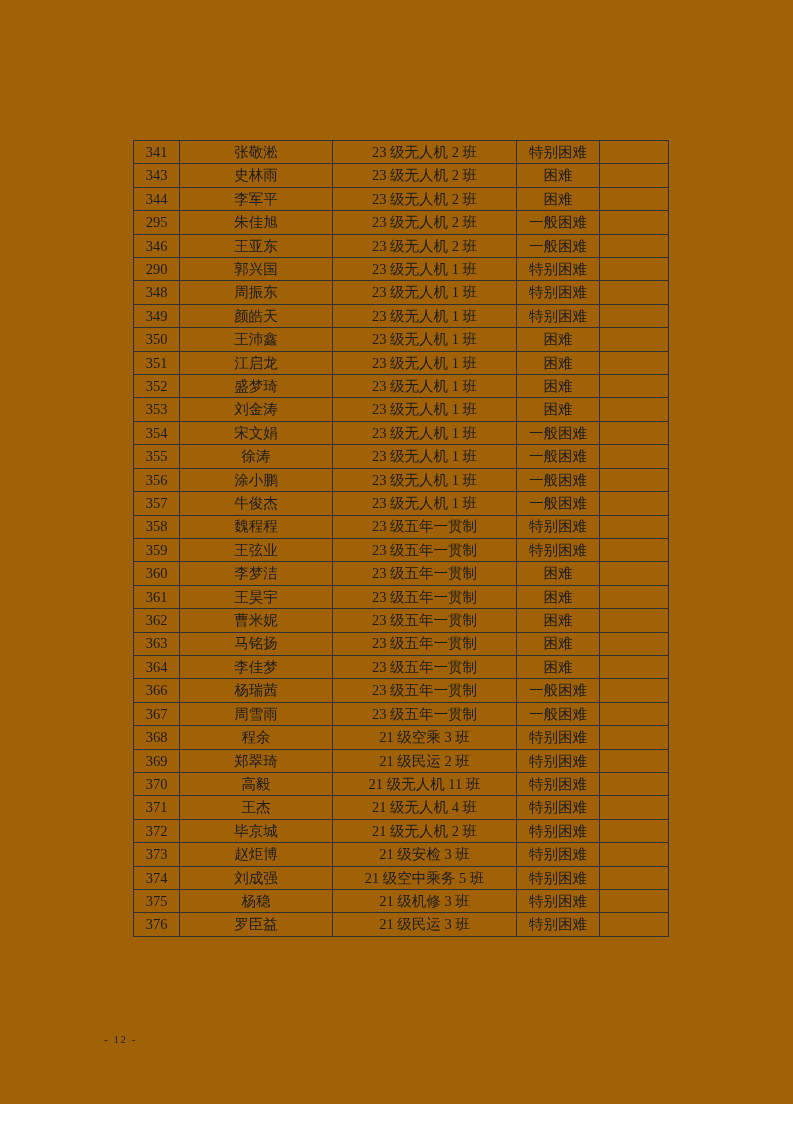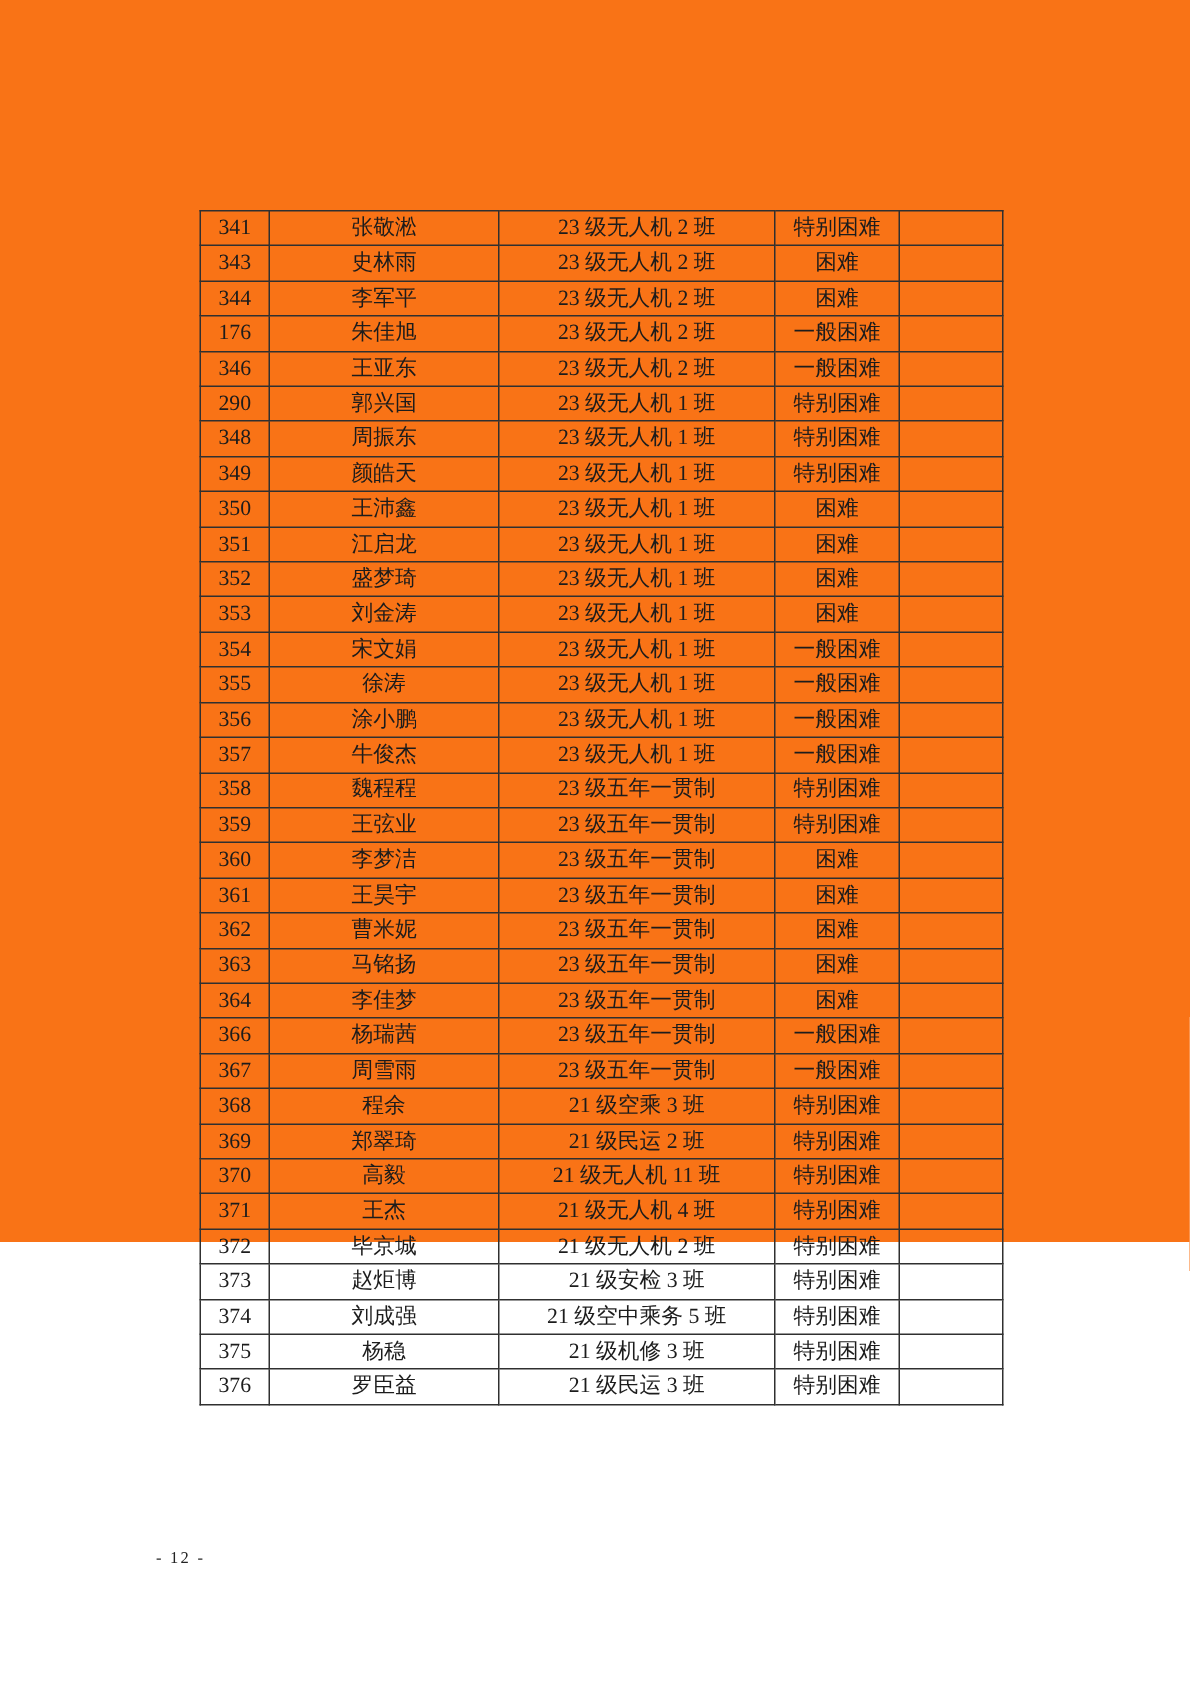--- a/index.html
+++ b/index.html
@@ -13,22 +13,22 @@
     position: relative;
     font-family: "Liberation Serif", "DejaVu Serif", serif;
     color: #1c1c1c;
     overflow: hidden;
   }
   .page {
     position: absolute;
     left: 0;
     top: 0;
     width: 793px;
-    height: 828px;
-    background: #f97316;
+    height: 1104px;
+    background: #a16207;
   }
   table.roster {
     position: absolute;
     left: 133px;
     top: 140px;
     width: 535px;
     border-collapse: collapse;
     table-layout: fixed;
   }
   table.roster td {
@@ -81,21 +81,21 @@
           <td></td>
         </tr>
         <tr>
           <td>344</td>
           <td>李军平</td>
           <td>23 级无人机 2 班</td>
           <td>困难</td>
           <td></td>
         </tr>
         <tr>
-          <td>176</td>
+          <td>295</td>
           <td>朱佳旭</td>
           <td>23 级无人机 2 班</td>
           <td>一般困难</td>
           <td></td>
         </tr>
         <tr>
           <td>346</td>
           <td>王亚东</td>
           <td>23 级无人机 2 班</td>
           <td>一般困难</td>

